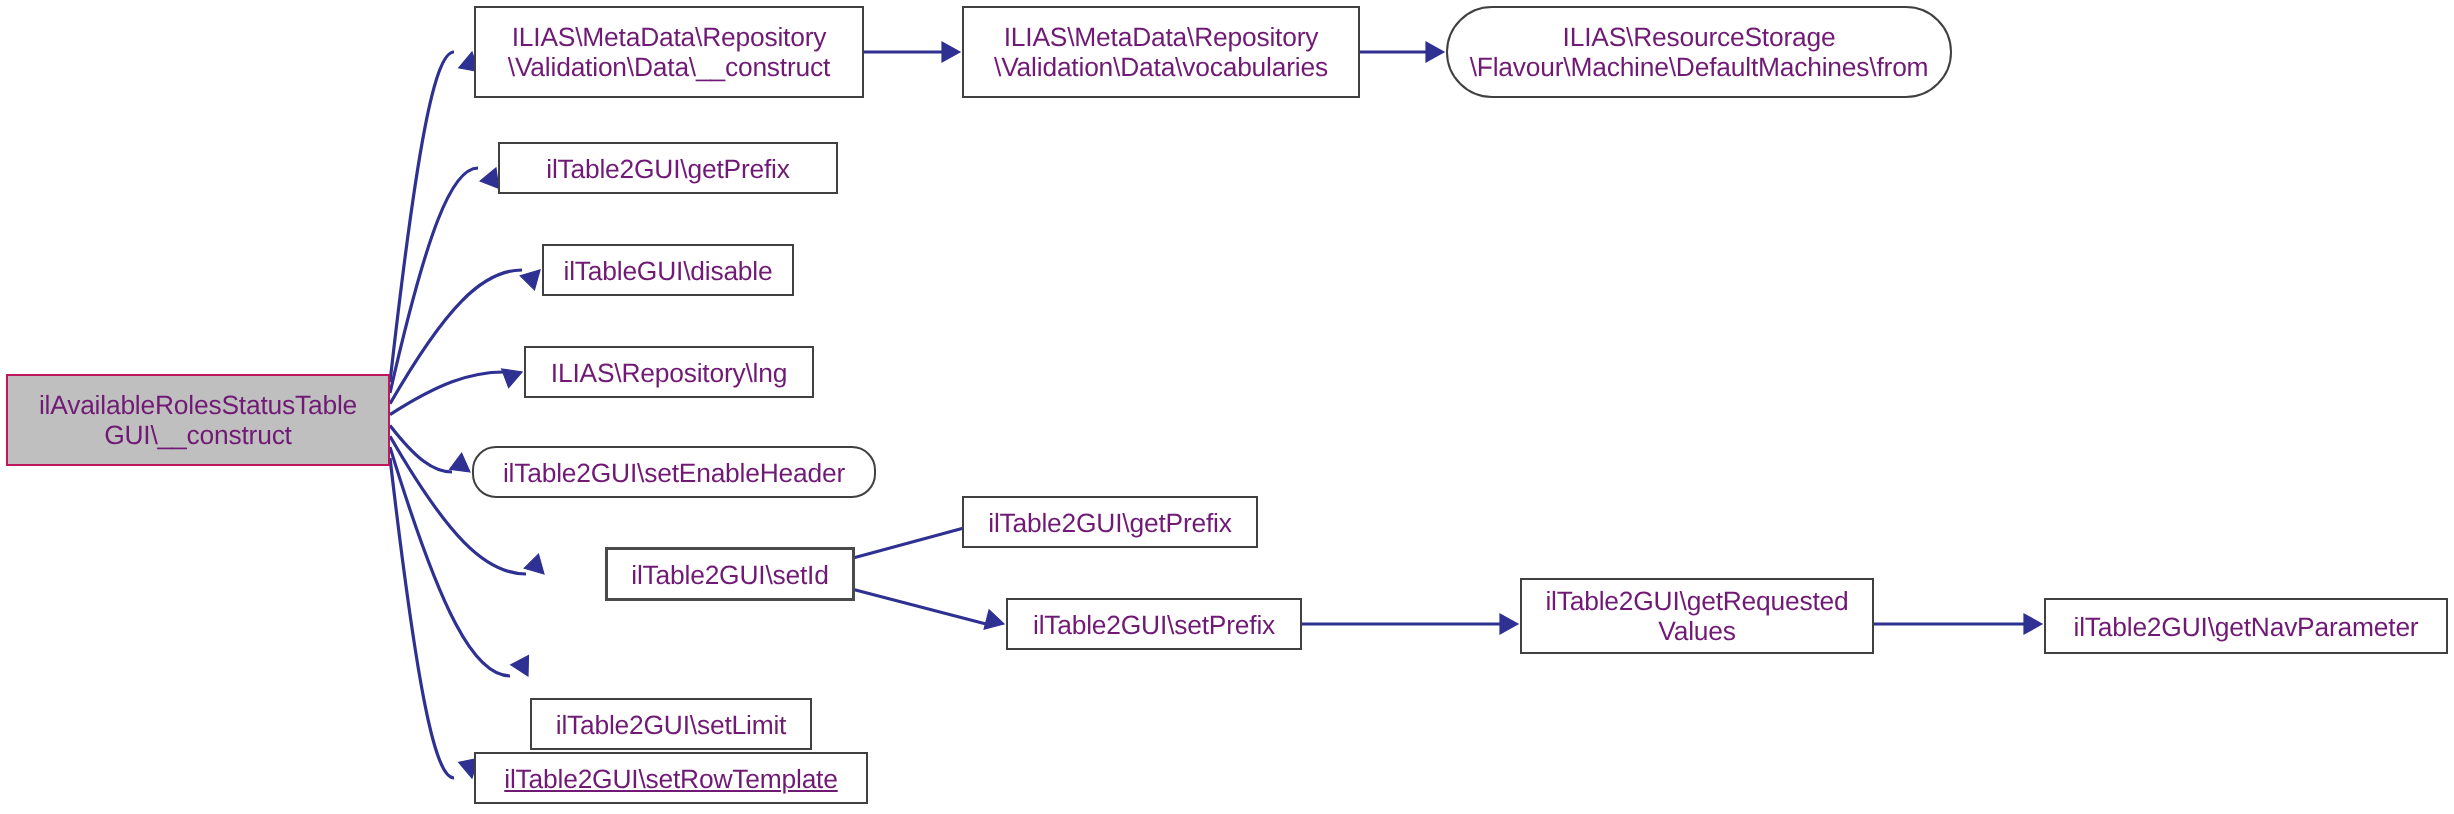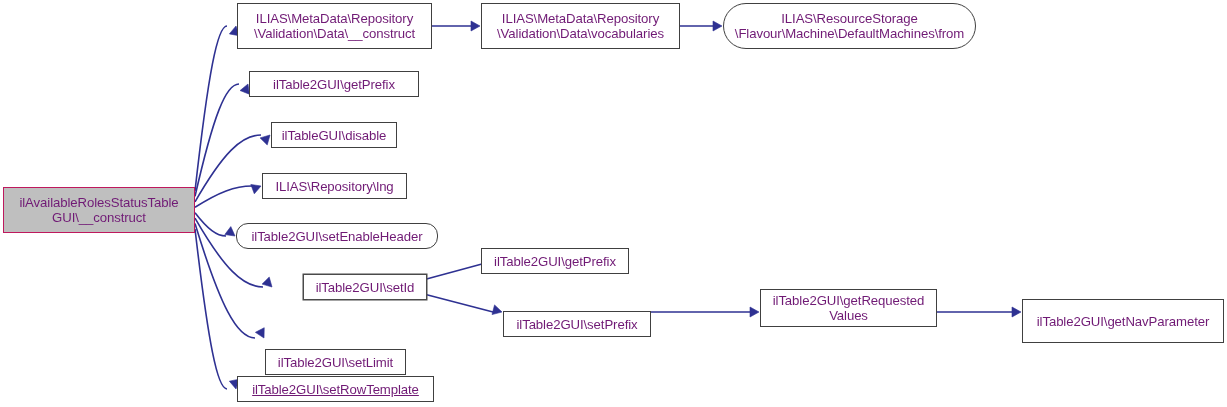--- a/index.html
+++ b/index.html
@@ -119,17 +119,17 @@
     <div class="gnode" style="left: 723px; top: 3px; width: 253px; height: 46px; border-radius: 23px;">ILIAS\ResourceStorage
 \Flavour\Machine\DefaultMachines\from</div>
     <div class="gnode" style="left: 249px; top: 71px; width: 170px; height: 26px;">ilTable2GUI\getPrefix</div>
     <div class="gnode" style="left: 262px; top: 173px; width: 145px; height: 26px;">ILIAS\Repository\lng</div>
     <div class="gnode" style="left: 271px; top: 122px; width: 126px; height: 26px;">ilTableGUI\disable</div>
     <div class="gnode" style="left: 236px; top: 223px; width: 202px; height: 26px; border-radius: 12px;">ilTable2GUI\setEnableHeader</div>
     <div class="gnode thick" style="left: 273px; top: 274px; width: 124px; height: 26px; margin-left: 30px;">ilTable2GUI\setId</div>
     <div class="gnode" style="left: 265px; top: 325px; width: 141px; height: 26px; margin-top: 24px;">ilTable2GUI\setLimit</div>
     <div class="gnode" style="left: 237px; top: 376px; width: 197px; height: 26px; text-decoration: underline;">ilTable2GUI\setRowTemplate</div>
     <div class="gnode" style="left: 481px; top: 248px; width: 148px; height: 26px;">ilTable2GUI\getPrefix</div>
-    <div class="gnode" style="left: 503px; top: 311px; width: 148px; height: 26px;">ilTable2GUI\setPrefix</div>
+    <div class="gnode" style="left: 503px; top: 299px; width: 148px; height: 26px;">ilTable2GUI\setPrefix</div>
     <div class="gnode" style="left: 760px; top: 289px; width: 177px; height: 38px;">ilTable2GUI\getRequested
 Values</div>
-    <div class="gnode" style="left: 1022px; top: 299px; width: 202px; height: 44px;">ilTable2GUI\getNavParameter</div>
+    <div class="gnode" style="left: 1022px; top: 299px; width: 202px; height: 28px;">ilTable2GUI\getNavParameter</div>
   </div>
 
 </body></html>

